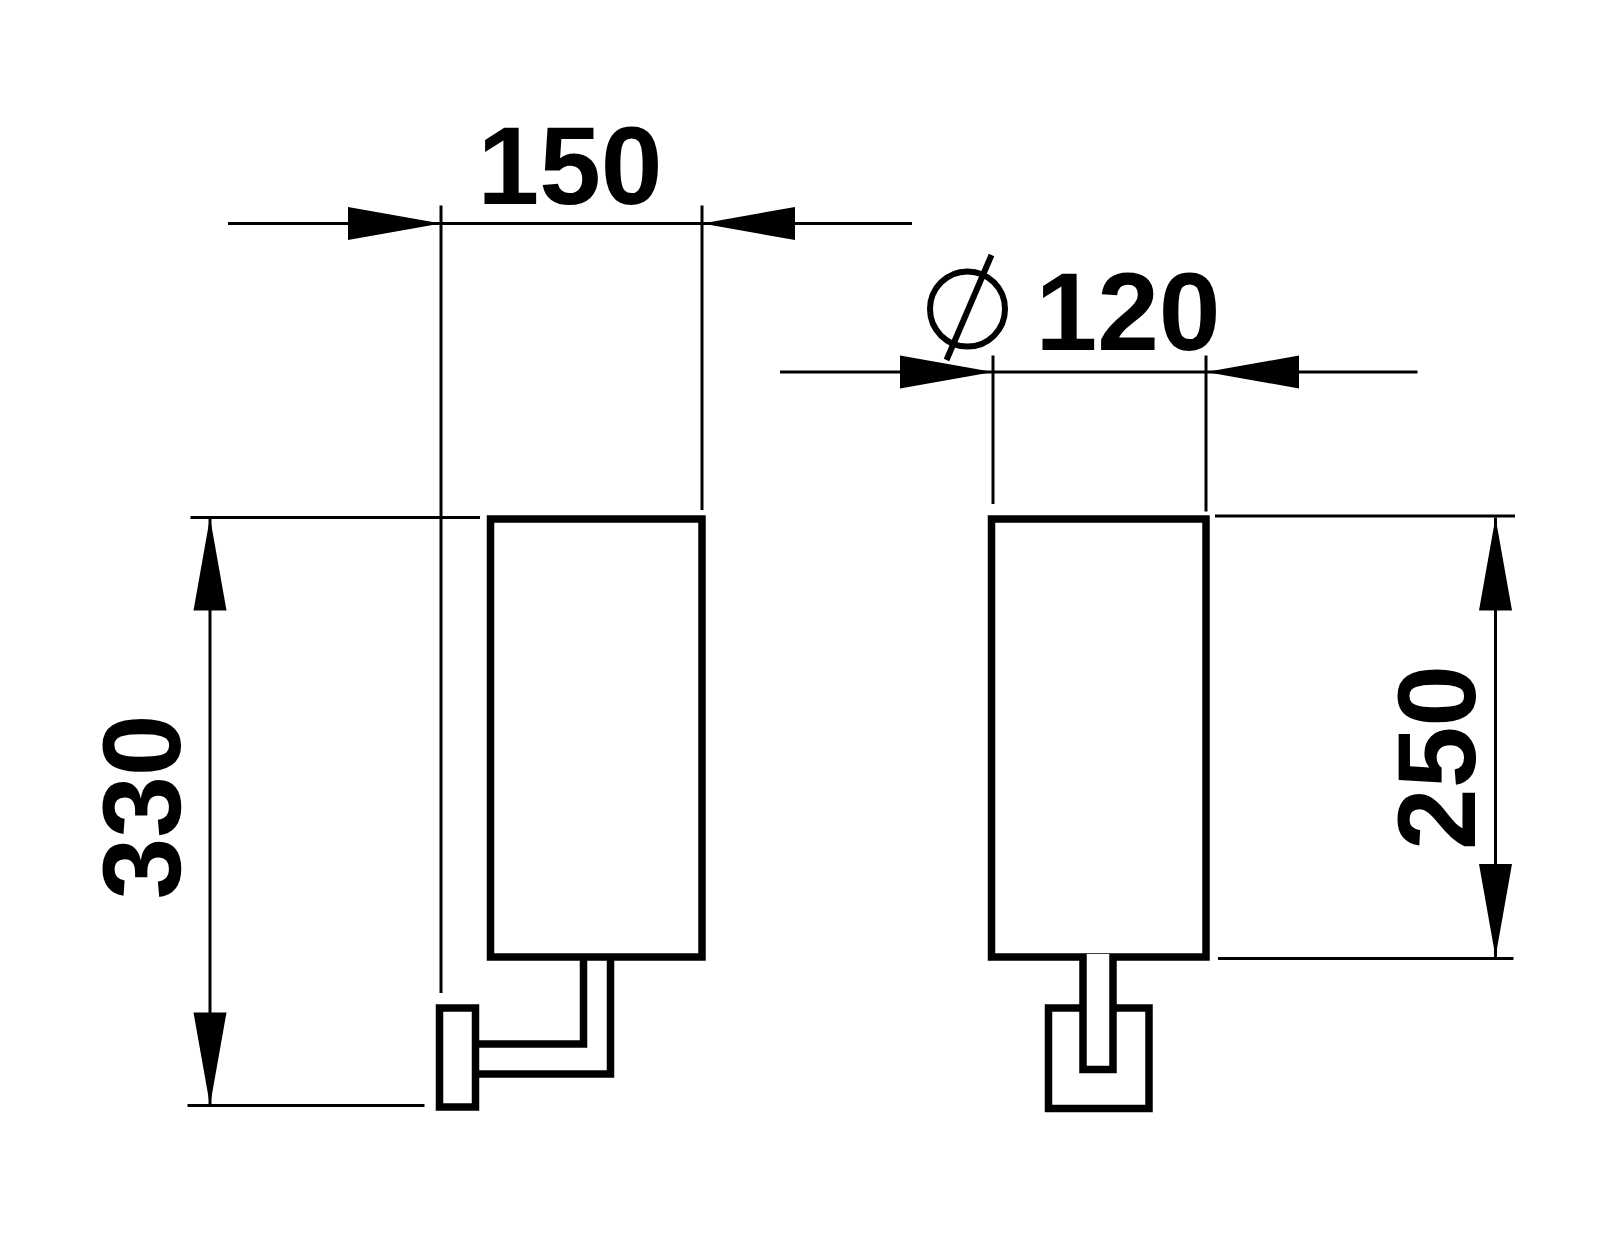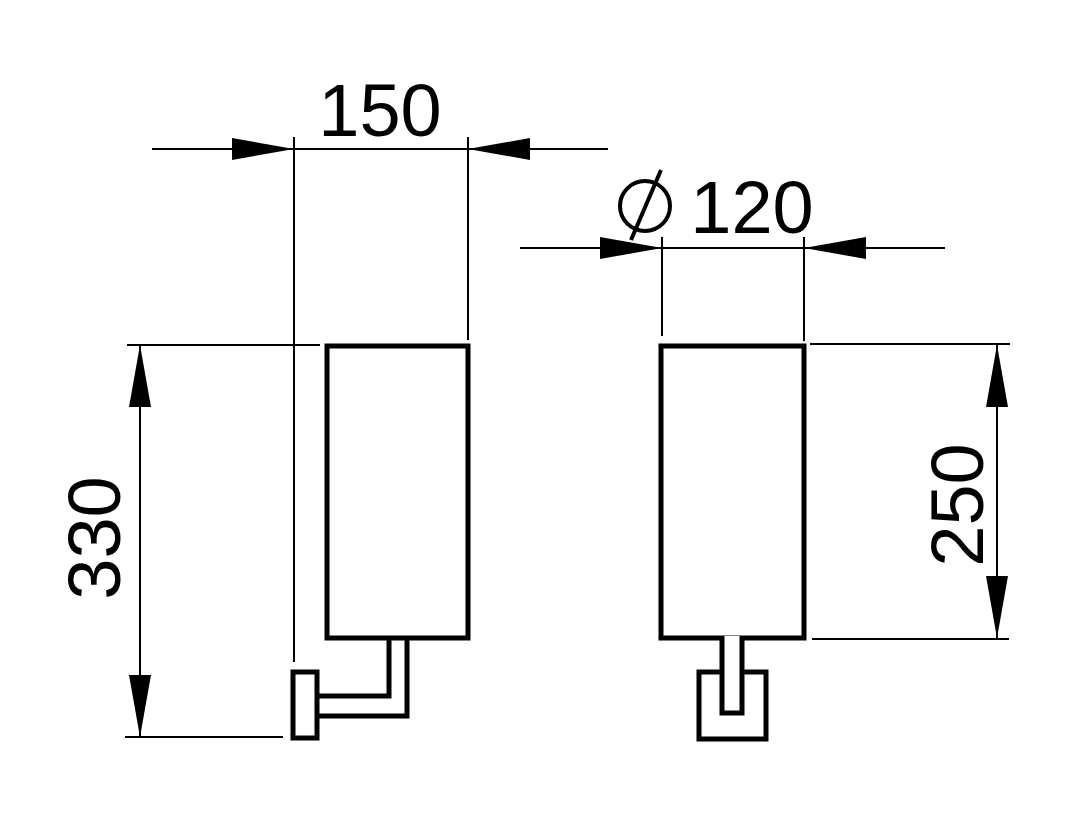--- a/index.html
+++ b/index.html
@@ -6,20 +6,21 @@
     margin: 0;
     padding: 0;
     background: #ffffff;
   }
   .stage {
     position: relative;
     width: 1074px;
     height: 826px;
     background: #ffffff;
     overflow: hidden;
+    font-weight: bold;
   }
   svg text {
     font-family: "Liberation Sans", "DejaVu Sans", sans-serif;
     font-size: 74px;
     fill: #000000;
   }
   .thin  { stroke: #000000; stroke-width: 2;   fill: none; }
   .thick { stroke: #000000; stroke-width: 5;   fill: none; }
   .thickfill { stroke: #000000; stroke-width: 5; fill: #ffffff; }
   .sym   { stroke: #000000; stroke-width: 4;   fill: none; }

